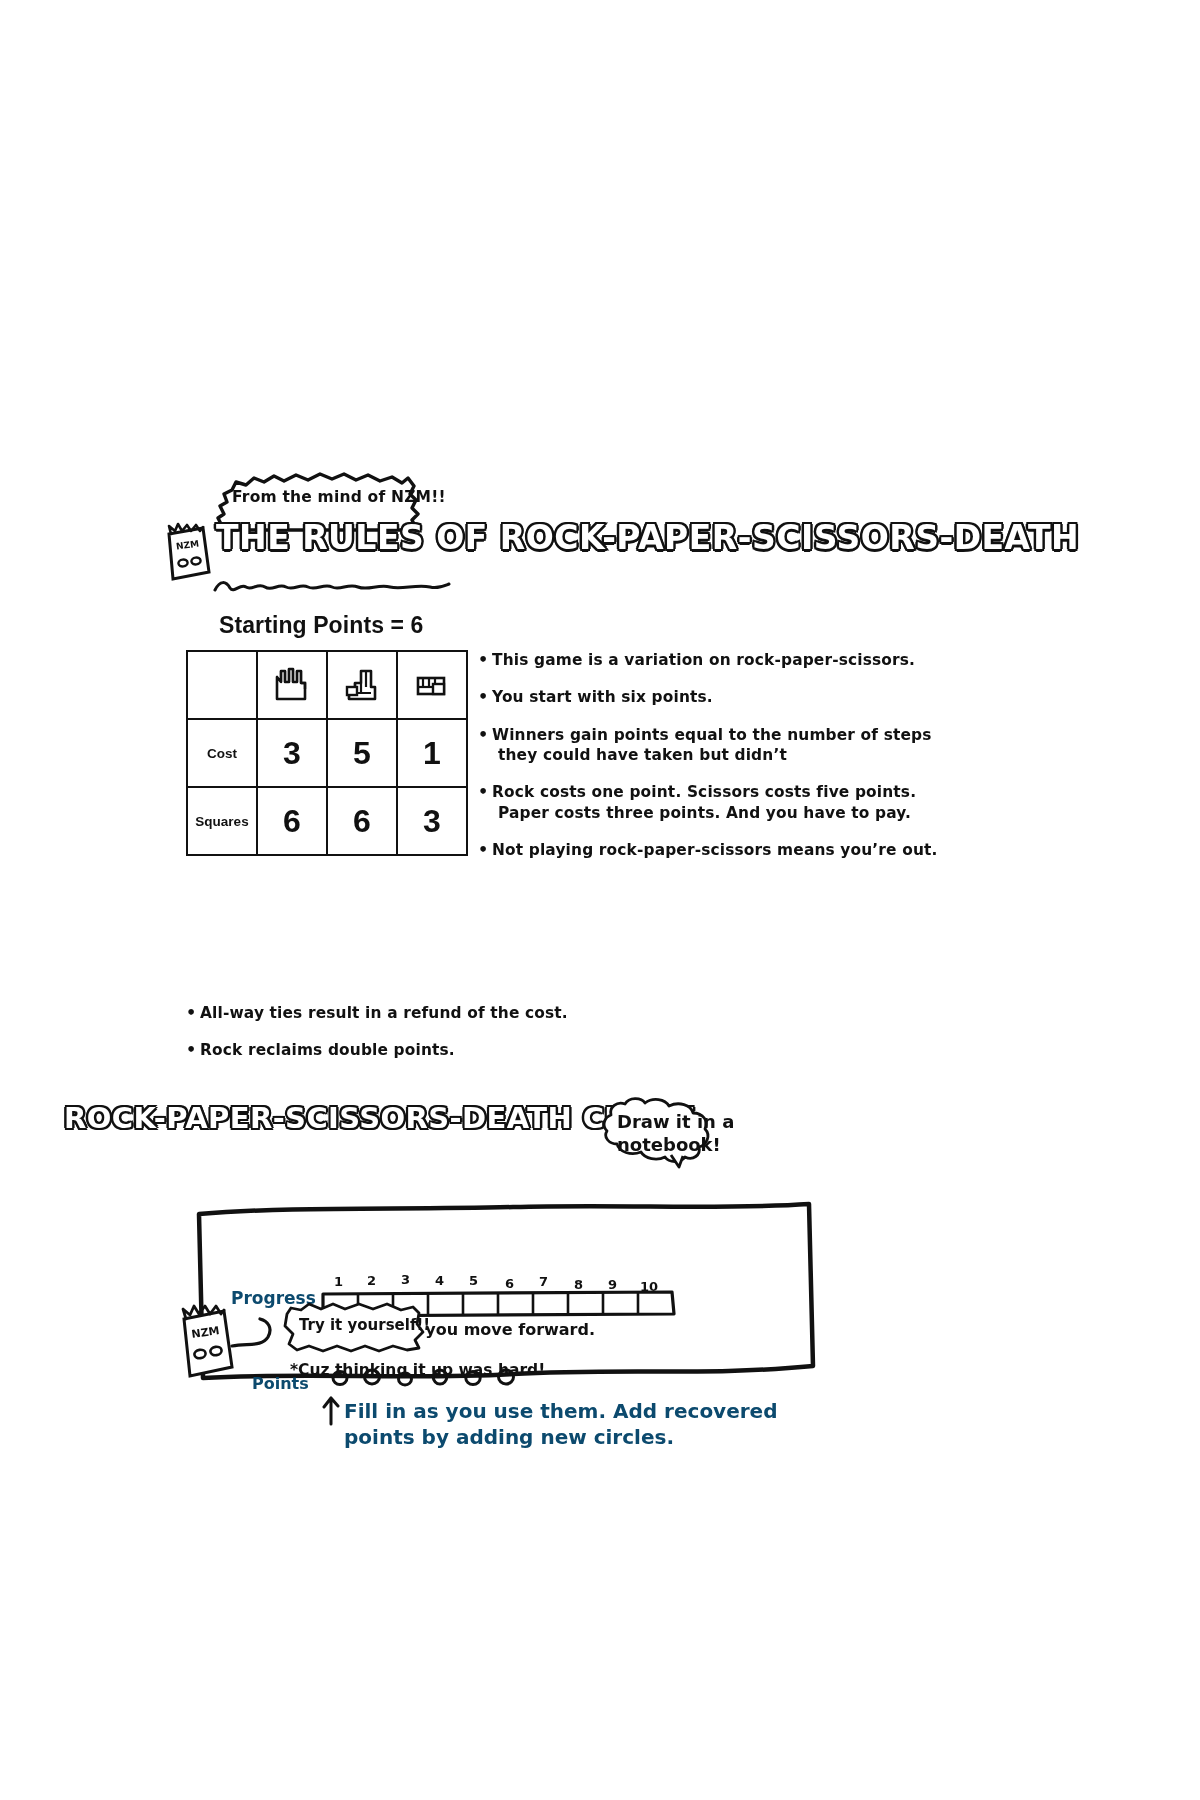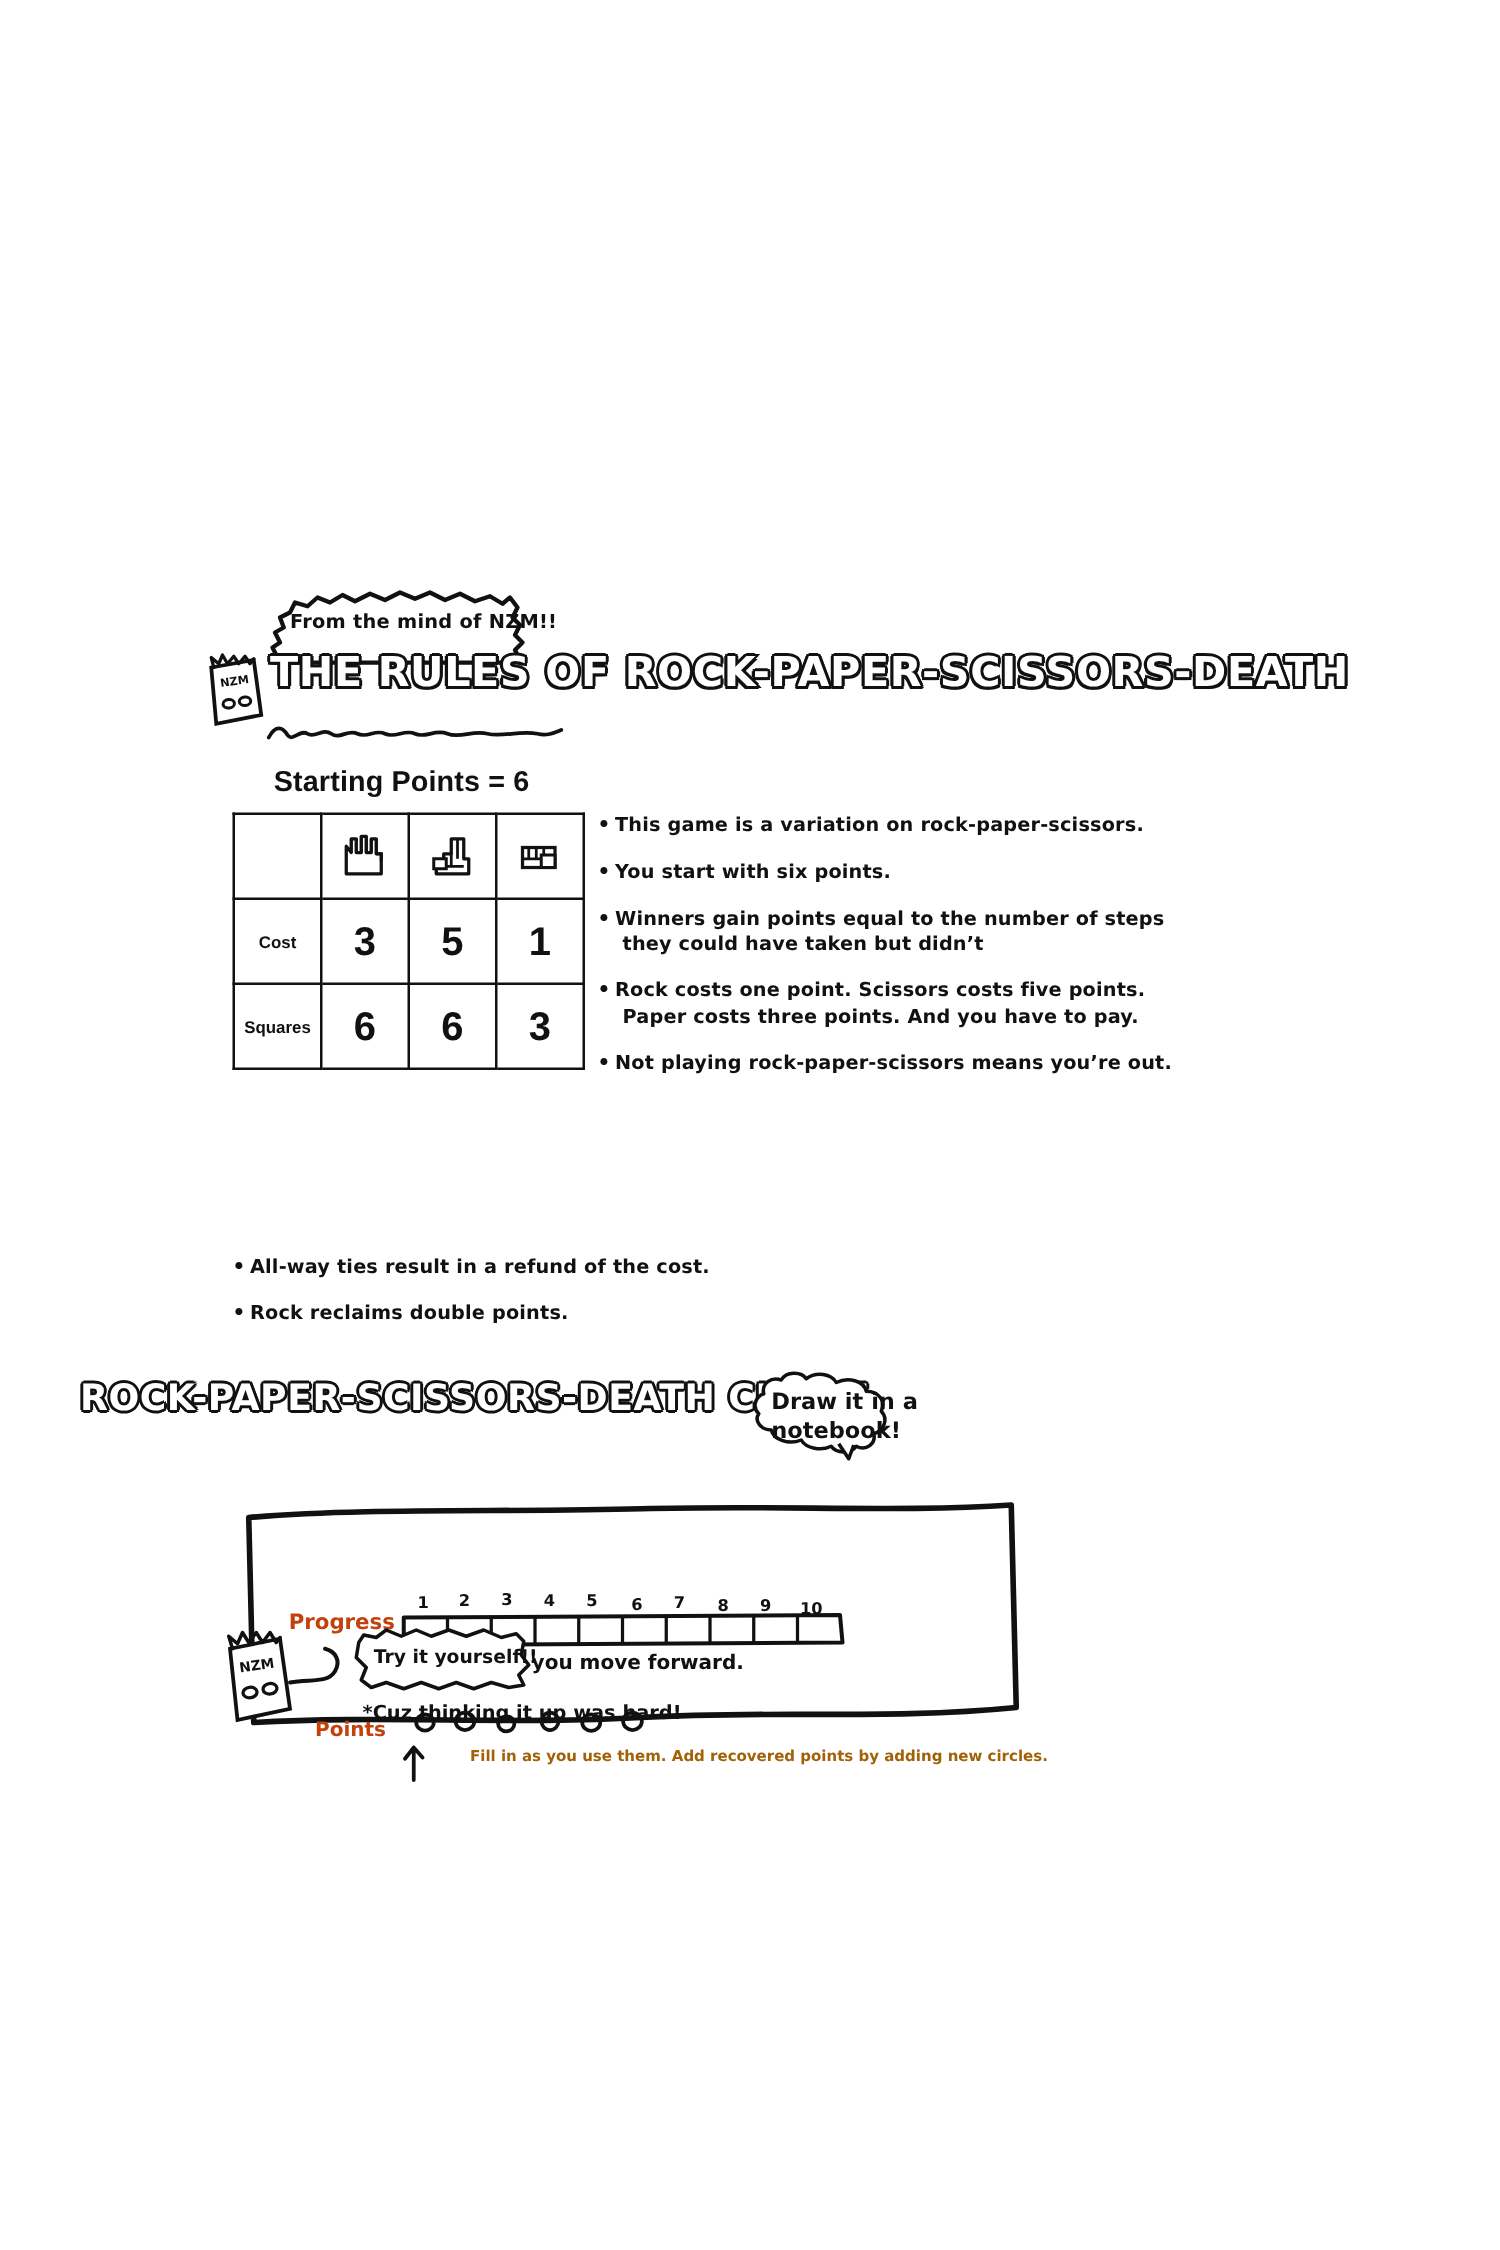--- a/index.html
+++ b/index.html
@@ -194,47 +194,46 @@
     font-size: 18px;
     font-weight: 600;
     line-height: 1.28;
     color: #111;
   }
 
   .hand-label {
     position: absolute;
     font-family: "DejaVu Sans", sans-serif;
     font-weight: 600;
-    color: #c2410c;
+    color: #0c4a6e;
   }
   #progress-label { left: 231px; top: 1288px; font-size: 17px; }
   #points-label   { left: 252px; top: 1374px; font-size: 16px; }
 
   #progress-track { left: 320px; top: 1272px; }
   #progress-track svg { display: block; overflow: visible; }
 
   #progress-note {
     left: 320px; top: 1320px;
     font-size: 16px;
     font-family: "DejaVu Sans", sans-serif;
     font-weight: 600;
     color: #111;
     white-space: nowrap;
   }
   #points-circles { left: 330px; top: 1364px; }
   #points-circles svg { display: block; }
   #points-note {
     left: 320px; top: 1398px;
     width: 470px;
-    font-size: 12px;
+    font-size: 20px;
     font-family: "DejaVu Sans", sans-serif;
     font-weight: 600;
     line-height: 1.3;
-    color: #a16207;
-    margin-left: 32px;
+    color: #0c4a6e;
   }
   .arrow-up { position: absolute; }
   .arrow-up svg { display: block; }
   #arrow-progress { left: 320px; top: 1317px; }
   #arrow-points   { left: 320px; top: 1396px; }
   #try-bubble {
     left: 281px;
     top: 1300px;
     width: 150px;
     height: 56px;

